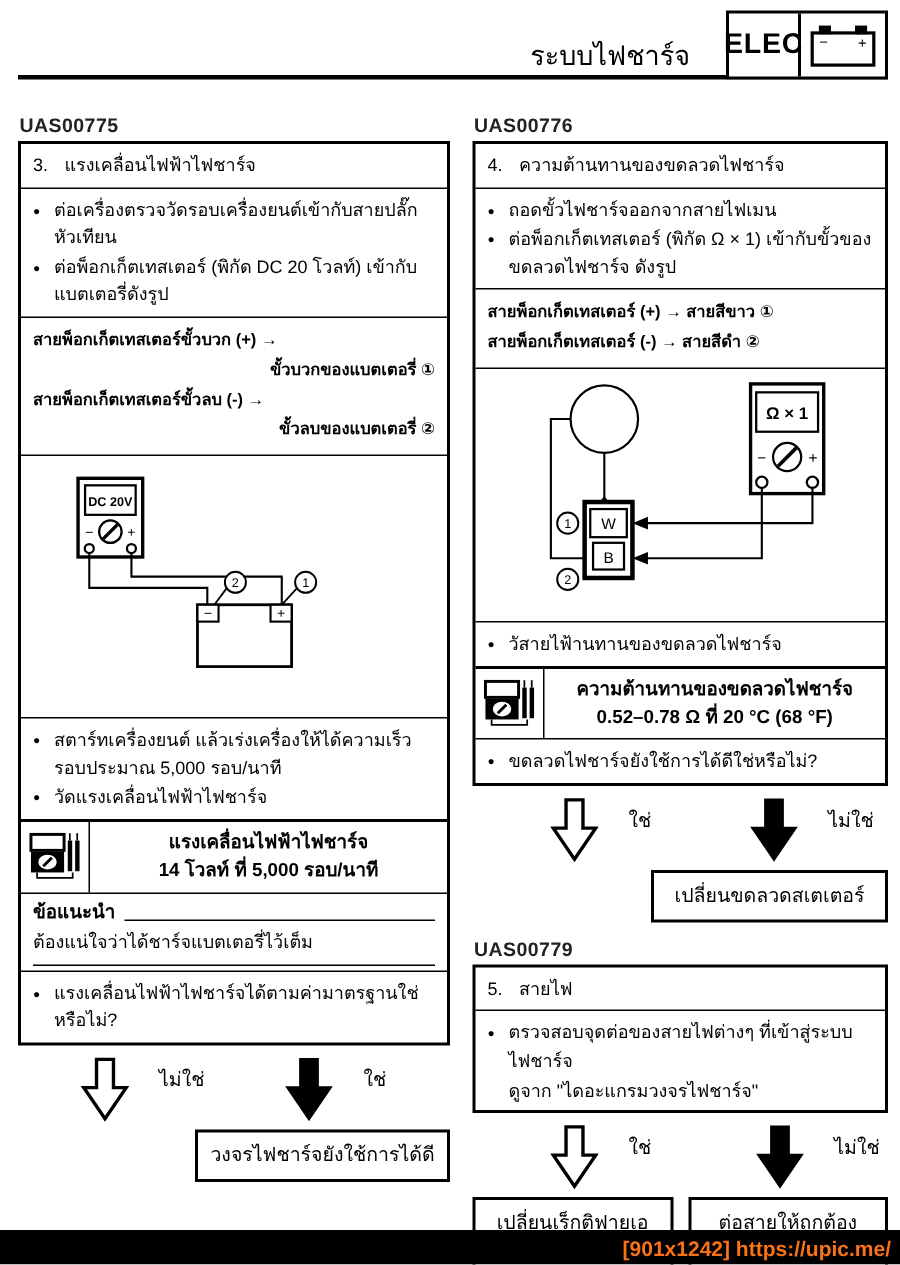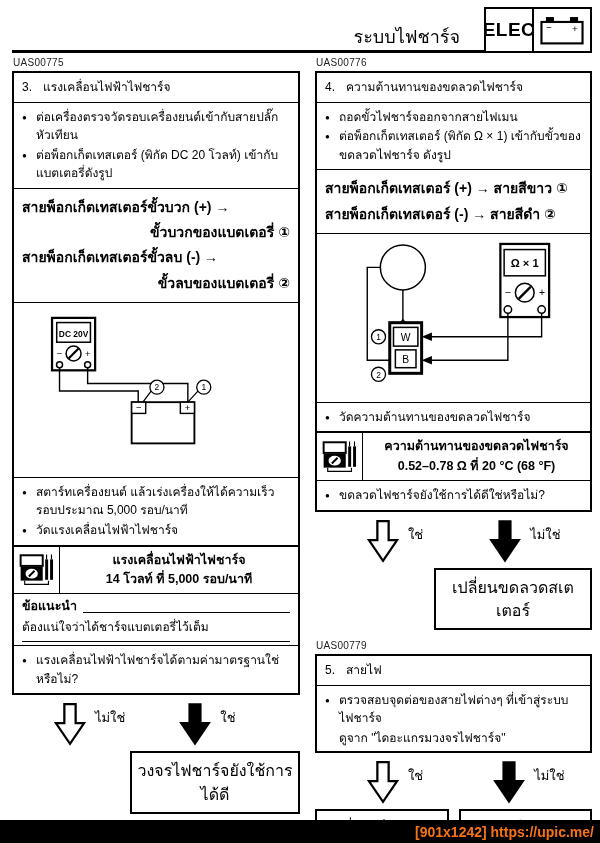--- a/index.html
+++ b/index.html
@@ -16,57 +16,57 @@
                   border:2.5px solid #000; background:#fff; z-index:2; }
   .elec-box { width:48px; display:flex; align-items:center; justify-content:center;
               font-weight:bold; font-size:19px; border-right:2.5px solid #000; letter-spacing:.5px; }
   .batt-box { width:56px; display:flex; align-items:center; justify-content:center; }
   .top-rule { position:absolute; top:50px; left:12px; right:8px; height:3px; background:#000; }
 
   
   .columns { position:absolute; top:57px; left:12px; right:8px; display:flex; gap:15px; }
   .col-left { width:288px; flex:0 0 288px; }
   .col-right { width:277px; flex:0 0 277px; }
-  .ref-code { font-size:10px; color:#222; margin:0 0 3px 1px; letter-spacing:.3px; }
+  .ref-code { font-size:13px; color:#222; margin:19px 0 3px 1px; letter-spacing:.3px;font-weight:bold; }
 
   .proc-box { border:2px solid #000; background:#fff; }
   .row { border-top:1.8px solid #000; padding:4px 8px; font-size:12px; line-height:1.55; }
   .row:first-child { border-top:none; }
   .title-row { display:flex; padding:5px 8px; }
   .step-num { width:21px; flex:0 0 21px; }
 
   .bullet { display:flex; margin:1px 0; }
   .bullet .dot { flex:0 0 14px; }
   .bullet .dot::before { content:"●"; font-size:8px; position:relative; top:-1px; }
   .sub-line { margin-left:14px; }
 
-  .leads-row { font-weight:bold; line-height:1.8; padding:6px 8px; font-size:14px; }
+  .leads-row { font-weight:bold; line-height:1.8; padding:6px 8px; font-size:11px; }
   .lead-to { text-align:right; }
 
   .diagram-row { padding:8px 6px; }
   .diagram-row svg { display:block; margin:0 auto; }
   svg text { font-family:"Liberation Sans","DejaVu Sans",sans-serif; }
 
   .spec-row { display:flex; border-top:2px solid #000; align-items:stretch; }
   .spec-icon-cell { flex:0 0 46px; border-right:1.8px solid #000;
                     display:flex; align-items:center; justify-content:center; padding:3px; }
   .spec-text { flex:1; text-align:center; font-weight:bold; font-size:12.5px;
                line-height:1.55; padding:4px 4px; }
 
   .note-row { padding:3px 8px 3px; }
   .note-head { display:flex; align-items:flex-end; font-weight:bold; font-size:12.5px; }
   .note-head::after { content:""; flex:1; border-bottom:1.4px solid #000; margin:0 0 4px 6px; }
   .note-body { padding:1px 0 3px; }
   .note-sep { border-top:1.4px solid #000; margin-top:2px; }
 
   .arrow-row { display:flex; align-items:flex-start; margin:7px 0 5px; }
-  .arrow-group { display:flex; align-items:flex-start; gap:9px; }
+  .arrow-group { display:flex; align-items:flex-start; gap:20px; }
   .arrow-label { font-size:13px; margin-top:5px; }
 
-  .result-box { border:2px solid #000; text-align:center; font-size:16px;
+  .result-box { border:2px solid #000; text-align:center; font-size:13px;
                 line-height:1.45; padding:6px 5px; background:#fff; }
   .result-right { width:170px; margin-left:auto; }
   .result-stator { width:158px; margin-left:auto; }
   .result-pair { display:flex; gap:10px; margin-top:2px; }
   .result-pair .result-box { flex:1; }
 
   
   .footer-bar { position:absolute; left:0; right:0; bottom:0; height:23px; background:#000;
                 color:#f97316; display:flex; align-items:center; justify-content:flex-end;
                 padding-right:6px; font-size:14px; font-weight:bold; }
@@ -290,21 +290,21 @@
             <path d="M230,76 V101 H112" fill="none" stroke="#000" stroke-width="1.5"></path>
             <polygon points="102,101 113,96.5 113,105.5" fill="#000"></polygon>
             <path d="M194,76 V126 H112" fill="none" stroke="#000" stroke-width="1.5"></path>
             <polygon points="102,126 113,121.5 113,130.5" fill="#000"></polygon>
           </svg>
         </div>
 
         <div class="row">
           <div class="bullet">
             <span class="dot"></span>
-            <span>วัดความต้านทานของขดลวดไฟชาร์จ</span>
+            <span>วัสายไฟ้านทานของขดลวดไฟชาร์จ</span>
           </div>
         </div>
 
         <div class="spec-row">
           <div class="spec-icon-cell">
             <svg width="36" height="34" viewBox="0 0 44 40">
               <rect x="2" y="2" width="27" height="13" fill="#fff" stroke="#000" stroke-width="2.4"></rect>
               <rect x="2" y="16" width="27" height="17" fill="#000"></rect>
               <ellipse cx="15.5" cy="24.5" rx="7.5" ry="6" fill="#fff"></ellipse>
               <line x1="12" y1="28" x2="19" y2="21" stroke="#000" stroke-width="2.4"></line>

